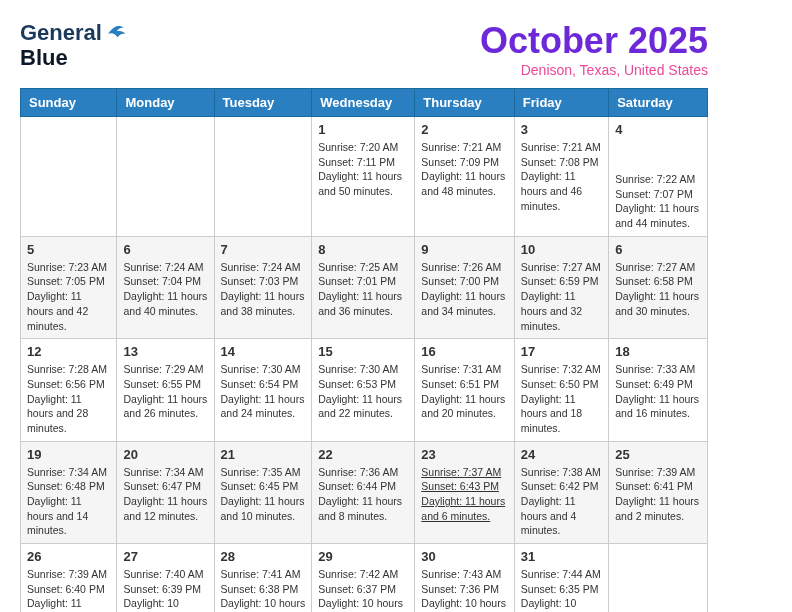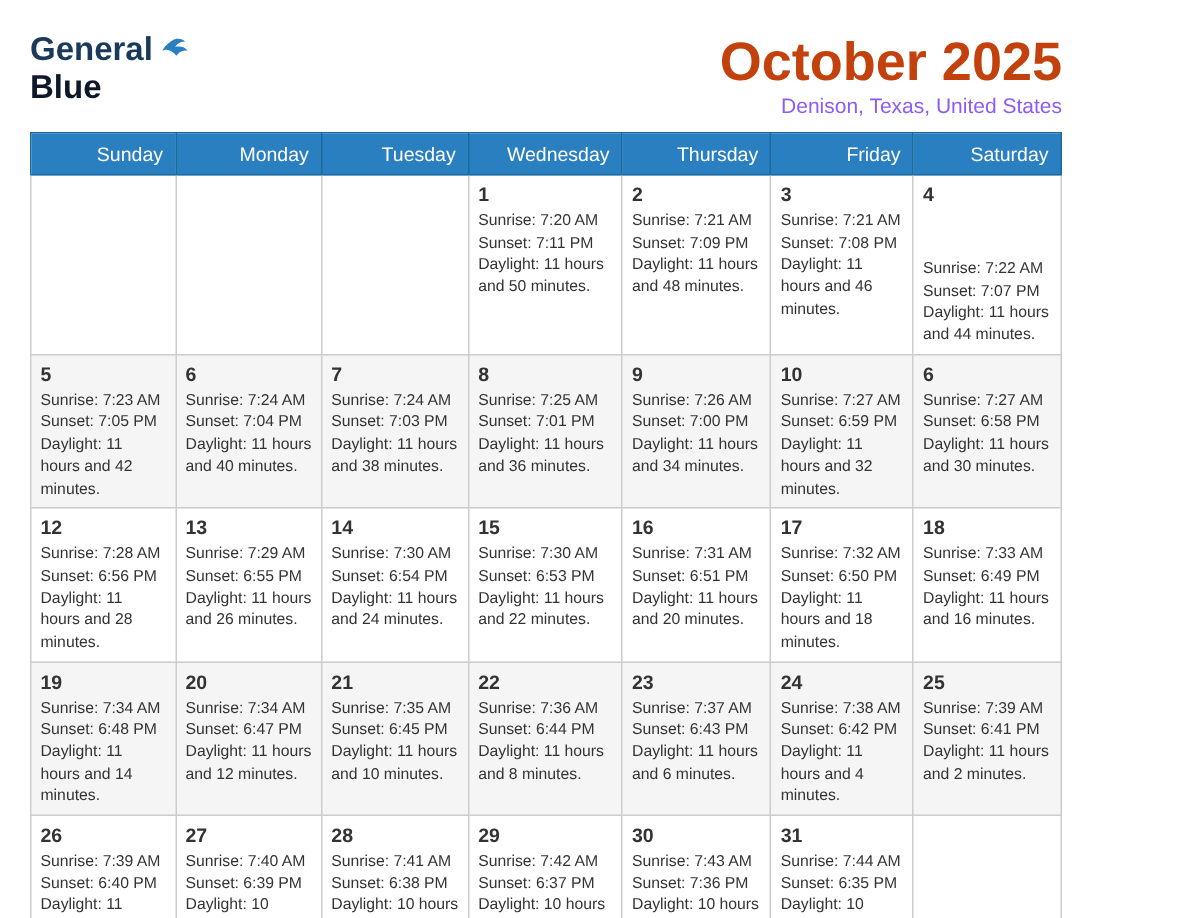--- a/index.html
+++ b/index.html
@@ -23,38 +23,38 @@
       display: flex;
       flex-direction: column;
       align-items: flex-start;
     }
     .title-section {
       text-align: right;
     }
     .month-title {
       font-size: 36px;
       font-weight: bold;
-      color: #c2410c;
+      color: #6d28d9;
     }
     .location {
       font-size: 14px;
-      color: #8b5cf6;
+      color: #ec4899;
     }
     .calendar {
       width: 100%;
       border-collapse: collapse;
       border: 1px solid #ccc;
     }
     .calendar th {
       background-color: #2a7fc1;
       color: white;
-      text-align: right;
+      text-align: left;
       padding: 6px 8px;
       font-size: 13px;
-      font-weight: normal;
+      font-weight: bold;
       border: 1px solid #1a6aa0;
     }
     .calendar td {
       vertical-align: top;
       border: 1px solid #ccc;
       padding: 5px 6px;
       width: 108px;
       min-height: 80px;
       font-size: 10.5px;
       color: #333;
@@ -247,21 +247,21 @@
 Daylight: 11 hours and 10 minutes.</div>
           </td>
           <td>
             <span class="day-num">22</span>
             <div class="cell-text" style="white-space: pre-line;">Sunrise: 7:36 AM
 Sunset: 6:44 PM
 Daylight: 11 hours and 8 minutes.</div>
           </td>
           <td>
             <span class="day-num">23</span>
-            <div class="cell-text" style="white-space: pre-line;">Sunrise: 7:37 AM
+            <div class="cell-text" style="white-space: pre-line; text-decoration: underline;">Sunrise: 7:37 AM
 Sunset: 6:43 PM
 Daylight: 11 hours and 6 minutes.</div>
           </td>
           <td>
             <span class="day-num">24</span>
             <div class="cell-text" style="white-space: pre-line;">Sunrise: 7:38 AM
 Sunset: 6:42 PM
 Daylight: 11 hours and 4 minutes.</div>
           </td>
           <td>

